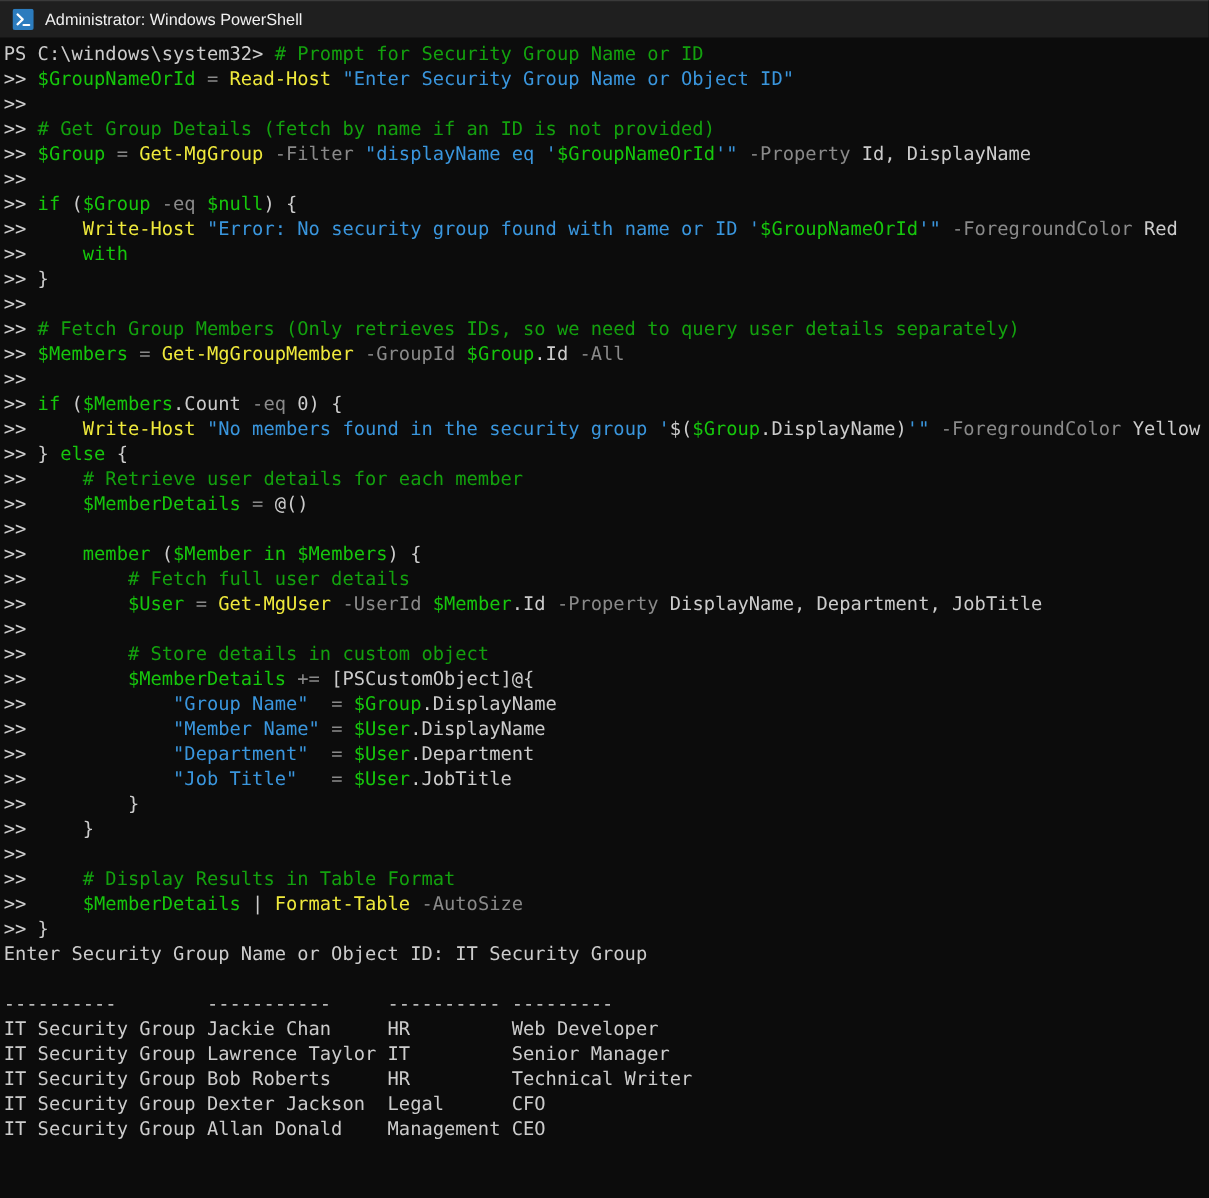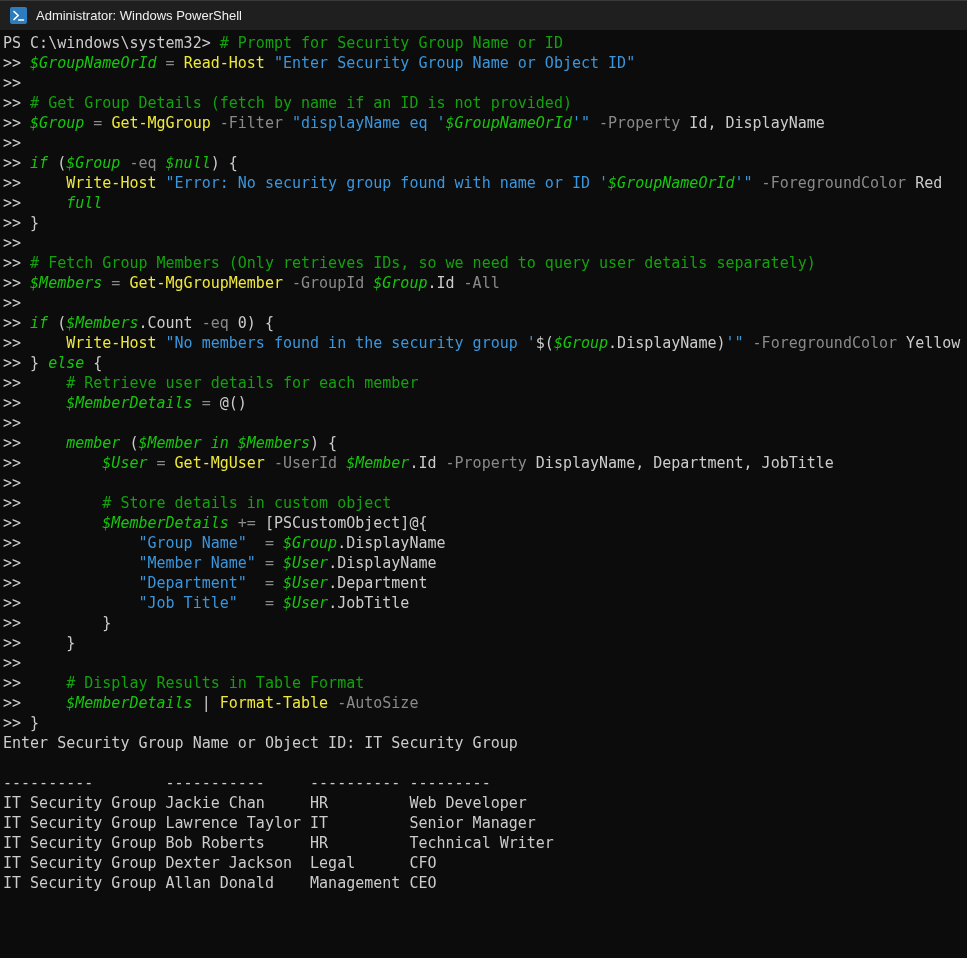--- a/index.html
+++ b/index.html
@@ -19,21 +19,21 @@
     font-family:"Liberation Sans",sans-serif;font-size:13px;color:var(--c-title);
     white-space:nowrap;
     text-align:right;
   }
   .terminal{
     padding:3px 16px 0 3px;cursor:text;
   }
   .line{white-space:pre;font-size:15px;line-height:20px;}
   .seg-p{color:var(--c-plain);}
   .seg-c{color:var(--c-comment);}
-  .seg-g{color:var(--c-green);font-style:italic;}
+  .seg-g{color:var(--c-green);}
   .seg-y{color:var(--c-cmd);}
   .seg-s{color:var(--c-str);}
   .seg-o{color:var(--c-op);}
 </style>
 </head>
 <body>
 
 <div class="titlebar">
   <span class="app-icon">
     <svg width="17" height="17" viewBox="0 0 17 17" aria-hidden="true">
@@ -47,33 +47,34 @@
 
 <div class="terminal">
     <div class="line"><span class="seg-p">PS C:\windows\system32&gt; </span><span class="seg-c"># Prompt for Security Group Name or ID</span></div>
     <div class="line"><span class="seg-p">&gt;&gt; </span><span class="seg-g">$GroupNameOrId</span><span class="seg-o"> = </span><span class="seg-y">Read-Host</span><span class="seg-p"> </span><span class="seg-s">"Enter Security Group Name or Object ID"</span></div>
     <div class="line"><span class="seg-p">&gt;&gt;</span></div>
     <div class="line"><span class="seg-p">&gt;&gt; </span><span class="seg-c"># Get Group Details (fetch by name if an ID is not provided)</span></div>
     <div class="line"><span class="seg-p">&gt;&gt; </span><span class="seg-g">$Group</span><span class="seg-o"> = </span><span class="seg-y">Get-MgGroup</span><span class="seg-p"> </span><span class="seg-o">-Filter</span><span class="seg-p"> </span><span class="seg-s">"displayName eq '</span><span class="seg-g">$GroupNameOrId</span><span class="seg-s">'"</span><span class="seg-p"> </span><span class="seg-o">-Property</span><span class="seg-p"> Id, DisplayName</span></div>
     <div class="line"><span class="seg-p">&gt;&gt;</span></div>
     <div class="line"><span class="seg-p">&gt;&gt; </span><span class="seg-g">if</span><span class="seg-p"> (</span><span class="seg-g">$Group</span><span class="seg-p"> </span><span class="seg-o">-eq</span><span class="seg-p"> </span><span class="seg-g">$null</span><span class="seg-p">) {</span></div>
     <div class="line"><span class="seg-p">&gt;&gt;     </span><span class="seg-y">Write-Host</span><span class="seg-p"> </span><span class="seg-s">"Error: No security group found with name or ID '</span><span class="seg-g">$GroupNameOrId</span><span class="seg-s">'"</span><span class="seg-p"> </span><span class="seg-o">-ForegroundColor</span><span class="seg-p"> Red</span></div>
-    <div class="line"><span class="seg-p">&gt;&gt;     </span><span class="seg-g">full</span></div>
+    <div class="line"><span class="seg-p">&gt;&gt;     </span><span class="seg-g">with</span></div>
     <div class="line"><span class="seg-p">&gt;&gt; }</span></div>
     <div class="line"><span class="seg-p">&gt;&gt;</span></div>
     <div class="line"><span class="seg-p">&gt;&gt; </span><span class="seg-c"># Fetch Group Members (Only retrieves IDs, so we need to query user details separately)</span></div>
     <div class="line"><span class="seg-p">&gt;&gt; </span><span class="seg-g">$Members</span><span class="seg-o"> = </span><span class="seg-y">Get-MgGroupMember</span><span class="seg-p"> </span><span class="seg-o">-GroupId</span><span class="seg-p"> </span><span class="seg-g">$Group</span><span class="seg-p">.Id </span><span class="seg-o">-All</span></div>
     <div class="line"><span class="seg-p">&gt;&gt;</span></div>
     <div class="line"><span class="seg-p">&gt;&gt; </span><span class="seg-g">if</span><span class="seg-p"> (</span><span class="seg-g">$Members</span><span class="seg-p">.Count </span><span class="seg-o">-eq</span><span class="seg-p"> 0) {</span></div>
     <div class="line"><span class="seg-p">&gt;&gt;     </span><span class="seg-y">Write-Host</span><span class="seg-p"> </span><span class="seg-s">"No members found in the security group '</span><span class="seg-p">$(</span><span class="seg-g">$Group</span><span class="seg-p">.DisplayName)</span><span class="seg-s">'"</span><span class="seg-p"> </span><span class="seg-o">-ForegroundColor</span><span class="seg-p"> Yellow</span></div>
     <div class="line"><span class="seg-p">&gt;&gt; } </span><span class="seg-g">else</span><span class="seg-p"> {</span></div>
     <div class="line"><span class="seg-p">&gt;&gt;     </span><span class="seg-c"># Retrieve user details for each member</span></div>
     <div class="line"><span class="seg-p">&gt;&gt;     </span><span class="seg-g">$MemberDetails</span><span class="seg-o"> = </span><span class="seg-p">@()</span></div>
     <div class="line"><span class="seg-p">&gt;&gt;</span></div>
     <div class="line"><span class="seg-p">&gt;&gt;     </span><span class="seg-g">member</span><span class="seg-p"> (</span><span class="seg-g">$Member</span><span class="seg-p"> </span><span class="seg-g">in</span><span class="seg-p"> </span><span class="seg-g">$Members</span><span class="seg-p">) {</span></div>
+    <div class="line"><span class="seg-p">&gt;&gt;         </span><span class="seg-c"># Fetch full user details</span></div>
     <div class="line"><span class="seg-p">&gt;&gt;         </span><span class="seg-g">$User</span><span class="seg-o"> = </span><span class="seg-y">Get-MgUser</span><span class="seg-p"> </span><span class="seg-o">-UserId</span><span class="seg-p"> </span><span class="seg-g">$Member</span><span class="seg-p">.Id </span><span class="seg-o">-Property</span><span class="seg-p"> DisplayName, Department, JobTitle</span></div>
     <div class="line"><span class="seg-p">&gt;&gt;</span></div>
     <div class="line"><span class="seg-p">&gt;&gt;         </span><span class="seg-c"># Store details in custom object</span></div>
     <div class="line"><span class="seg-p">&gt;&gt;         </span><span class="seg-g">$MemberDetails</span><span class="seg-o"> += </span><span class="seg-p">[PSCustomObject]@{</span></div>
     <div class="line"><span class="seg-p">&gt;&gt;             </span><span class="seg-s">"Group Name"</span><span class="seg-o">  = </span><span class="seg-g">$Group</span><span class="seg-p">.DisplayName</span></div>
     <div class="line"><span class="seg-p">&gt;&gt;             </span><span class="seg-s">"Member Name"</span><span class="seg-o"> = </span><span class="seg-g">$User</span><span class="seg-p">.DisplayName</span></div>
     <div class="line"><span class="seg-p">&gt;&gt;             </span><span class="seg-s">"Department"</span><span class="seg-o">  = </span><span class="seg-g">$User</span><span class="seg-p">.Department</span></div>
     <div class="line"><span class="seg-p">&gt;&gt;             </span><span class="seg-s">"Job Title"</span><span class="seg-o">   = </span><span class="seg-g">$User</span><span class="seg-p">.JobTitle</span></div>
     <div class="line"><span class="seg-p">&gt;&gt;         }</span></div>
     <div class="line"><span class="seg-p">&gt;&gt;     }</span></div>

